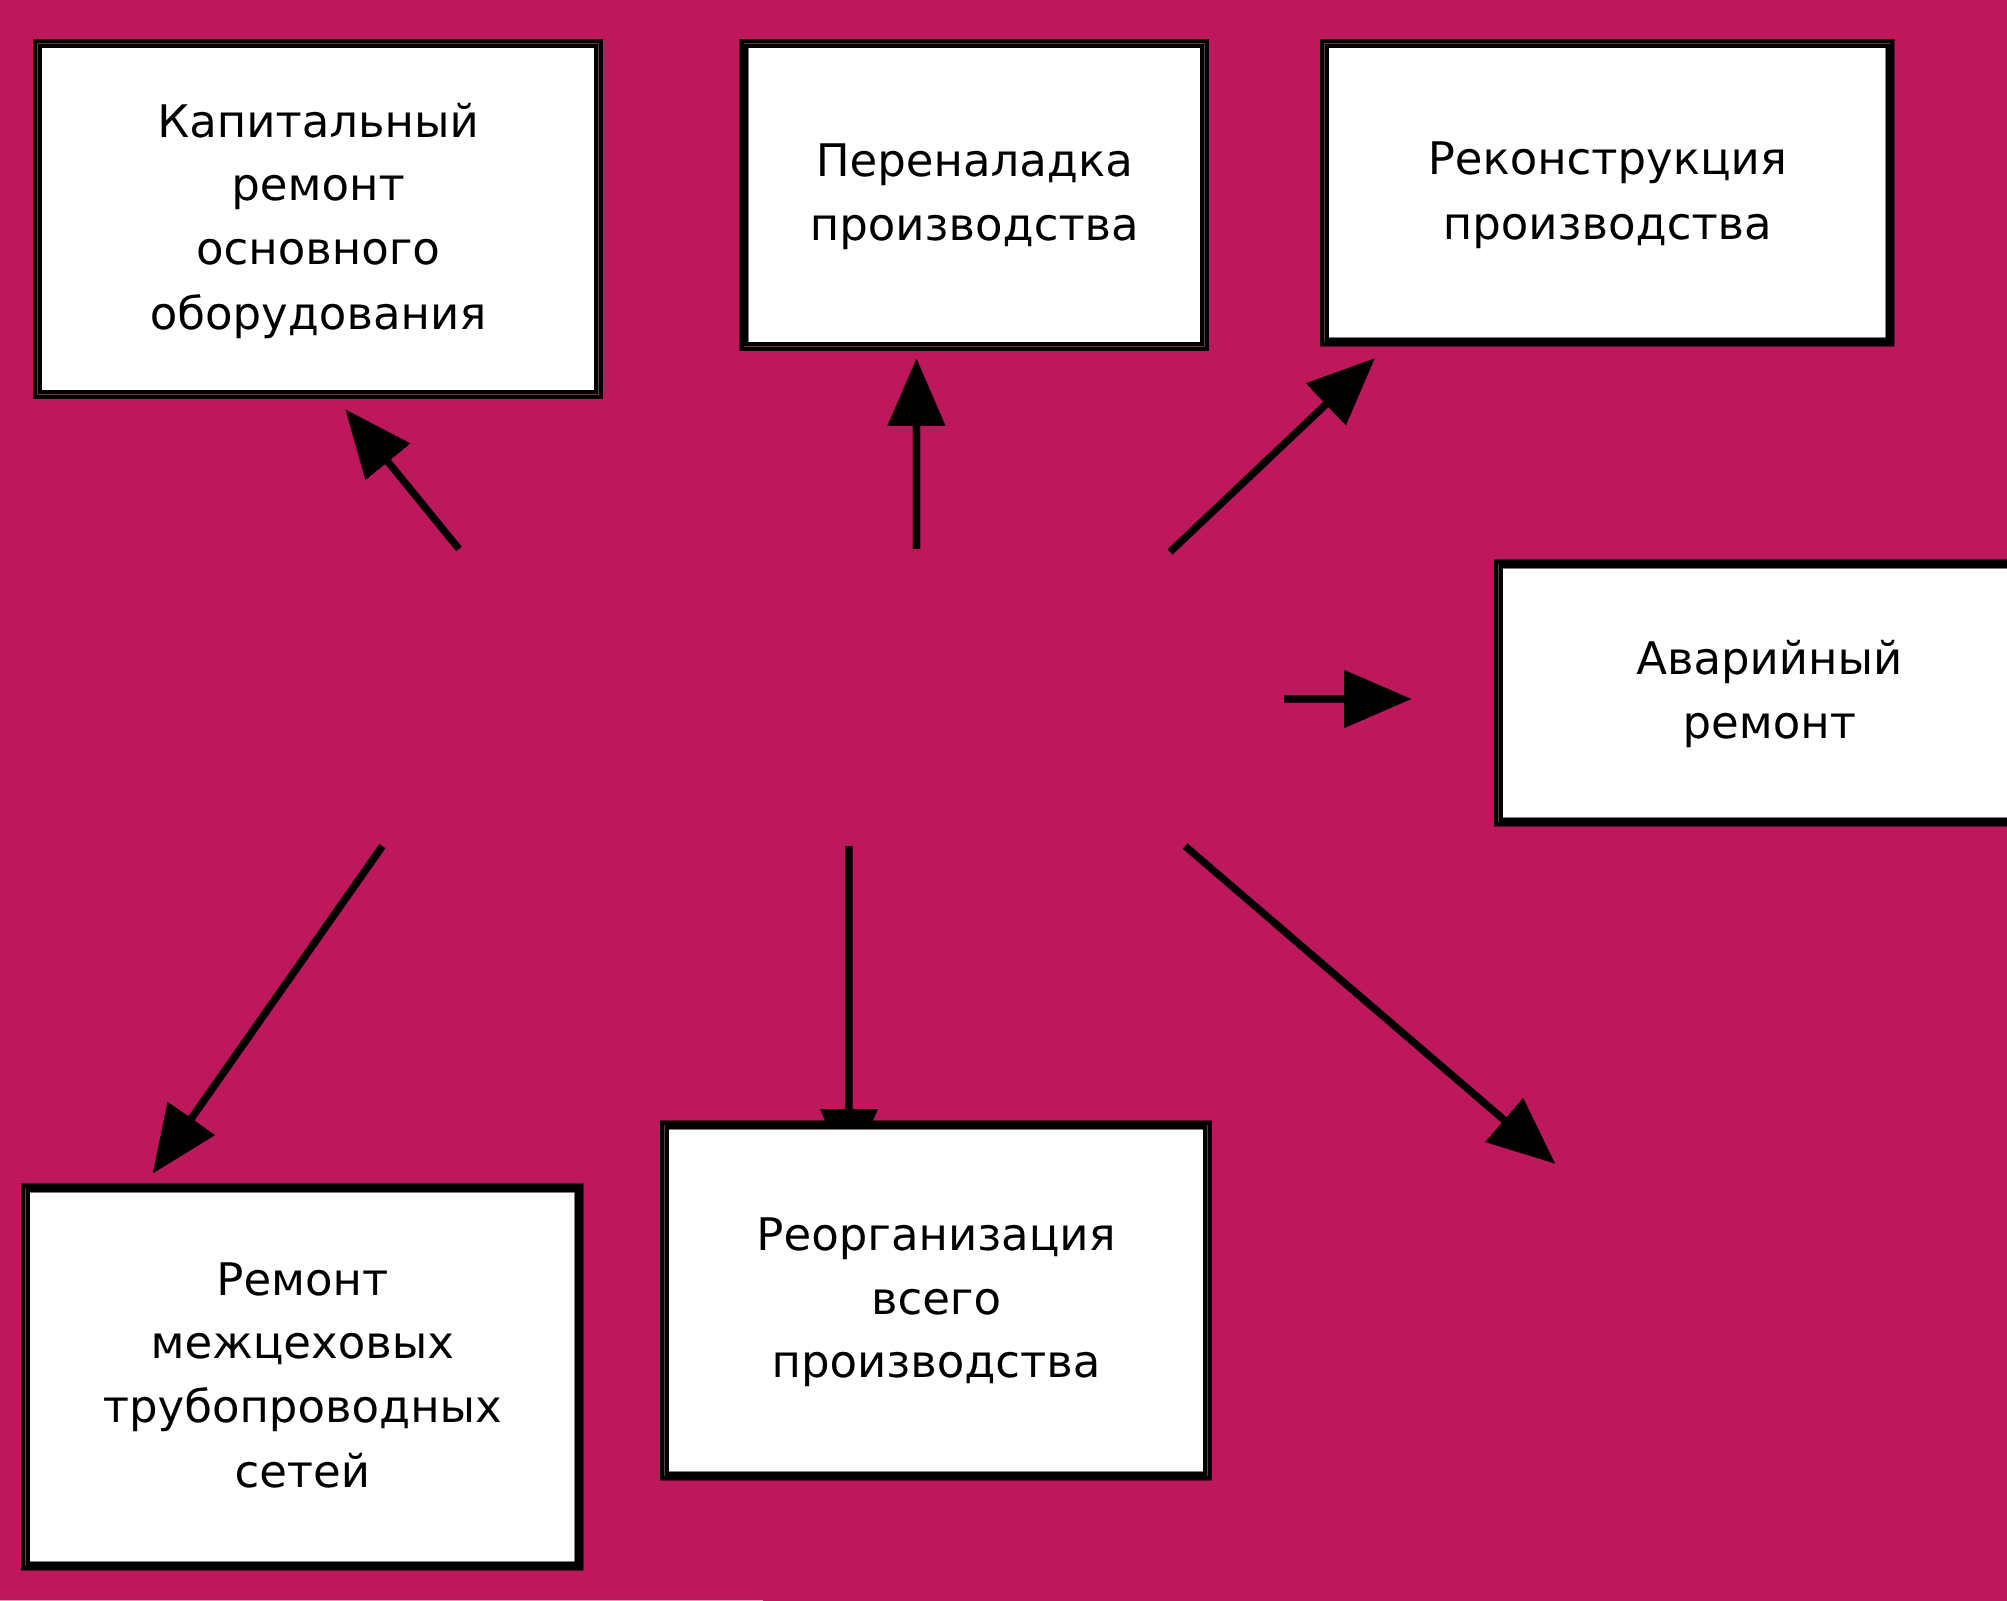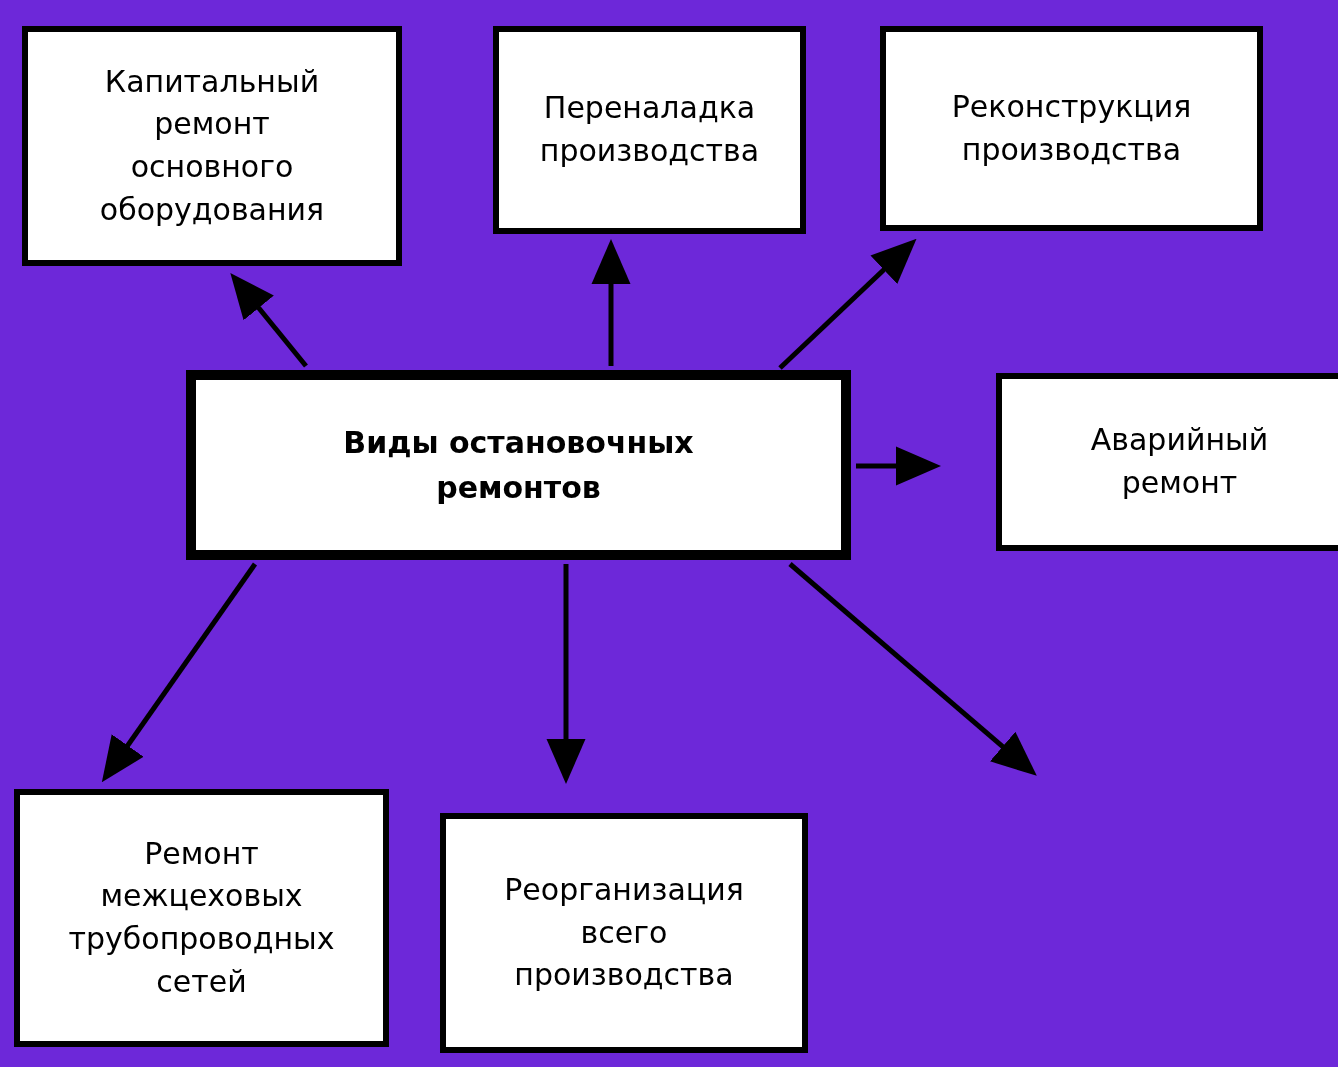--- a/index.html
+++ b/index.html
@@ -4,21 +4,21 @@
 <style>
   html, body {
     margin: 0;
     padding: 0;
     background: #ffffff;
   }
   #canvas {
     position: relative;
     width: 1338px;
     height: 1067px;
-    background: #6d28d9;
+    background: #be185d;
     font-family: "DejaVu Sans", sans-serif;
     overflow: hidden;
   }
   svg.arrows {
     position: absolute;
     left: 0;
     top: 0;
     width: 1338px;
     height: 1067px;
     pointer-events: none;
@@ -63,21 +63,21 @@
     font-size: 30px;
     line-height: 1.5;
   }
   
   #node-capital       { left: 22px;  top: 26px;  width: 380px; height: 240px; }
   #node-changeover    { left: 493px; top: 26px;  width: 313px; height: 208px; }
   #node-reconstruct   { left: 866px; top: 26px;  width: 383px; height: 205px; margin-left: 14px; }
   #node-central       { left: 186px; top: 370px; width: 665px; height: 190px; }
   #node-emergency     { left: 996px; top: 373px; width: 367px; height: 178px; }
   #node-pipelines     { left: 14px;  top: 789px; width: 375px; height: 258px; }
-  #node-reorg         { left: 440px; top: 813px; width: 368px; height: 240px; align-items: center; }
+  #node-reorg         { left: 440px; top: 747px; width: 368px; height: 240px; align-items: center; }
   #node-newprod       { left: 900px; top: 784px; width: 385px; height: 262px; }
 </style>
 </head>
 <body>
 
 <div id="canvas">
 
   <svg class="arrows" viewBox="0 0 1338 1067">
     <defs>
       <marker id="arrowhead" markerWidth="9" markerHeight="9" refX="7.2" refY="4.5" orient="auto" markerUnits="strokeWidth">
@@ -116,26 +116,20 @@
     </div>
   </div>
 
   <div class="node" id="node-reconstruct">
     <div class="inner">
       <span class="label">Реконструкция
 производства</span>
     </div>
   </div>
 
-  <div class="node central" id="node-central">
-    <div class="inner">
-      <span class="label bold">Виды остановочных
-ремонтов</span>
-    </div>
-  </div>
 
   <div class="node" id="node-emergency">
     <div class="inner">
       <span class="label">Аварийный
 ремонт</span>
     </div>
   </div>
 
   <div class="node" id="node-pipelines">
     <div class="inner">

